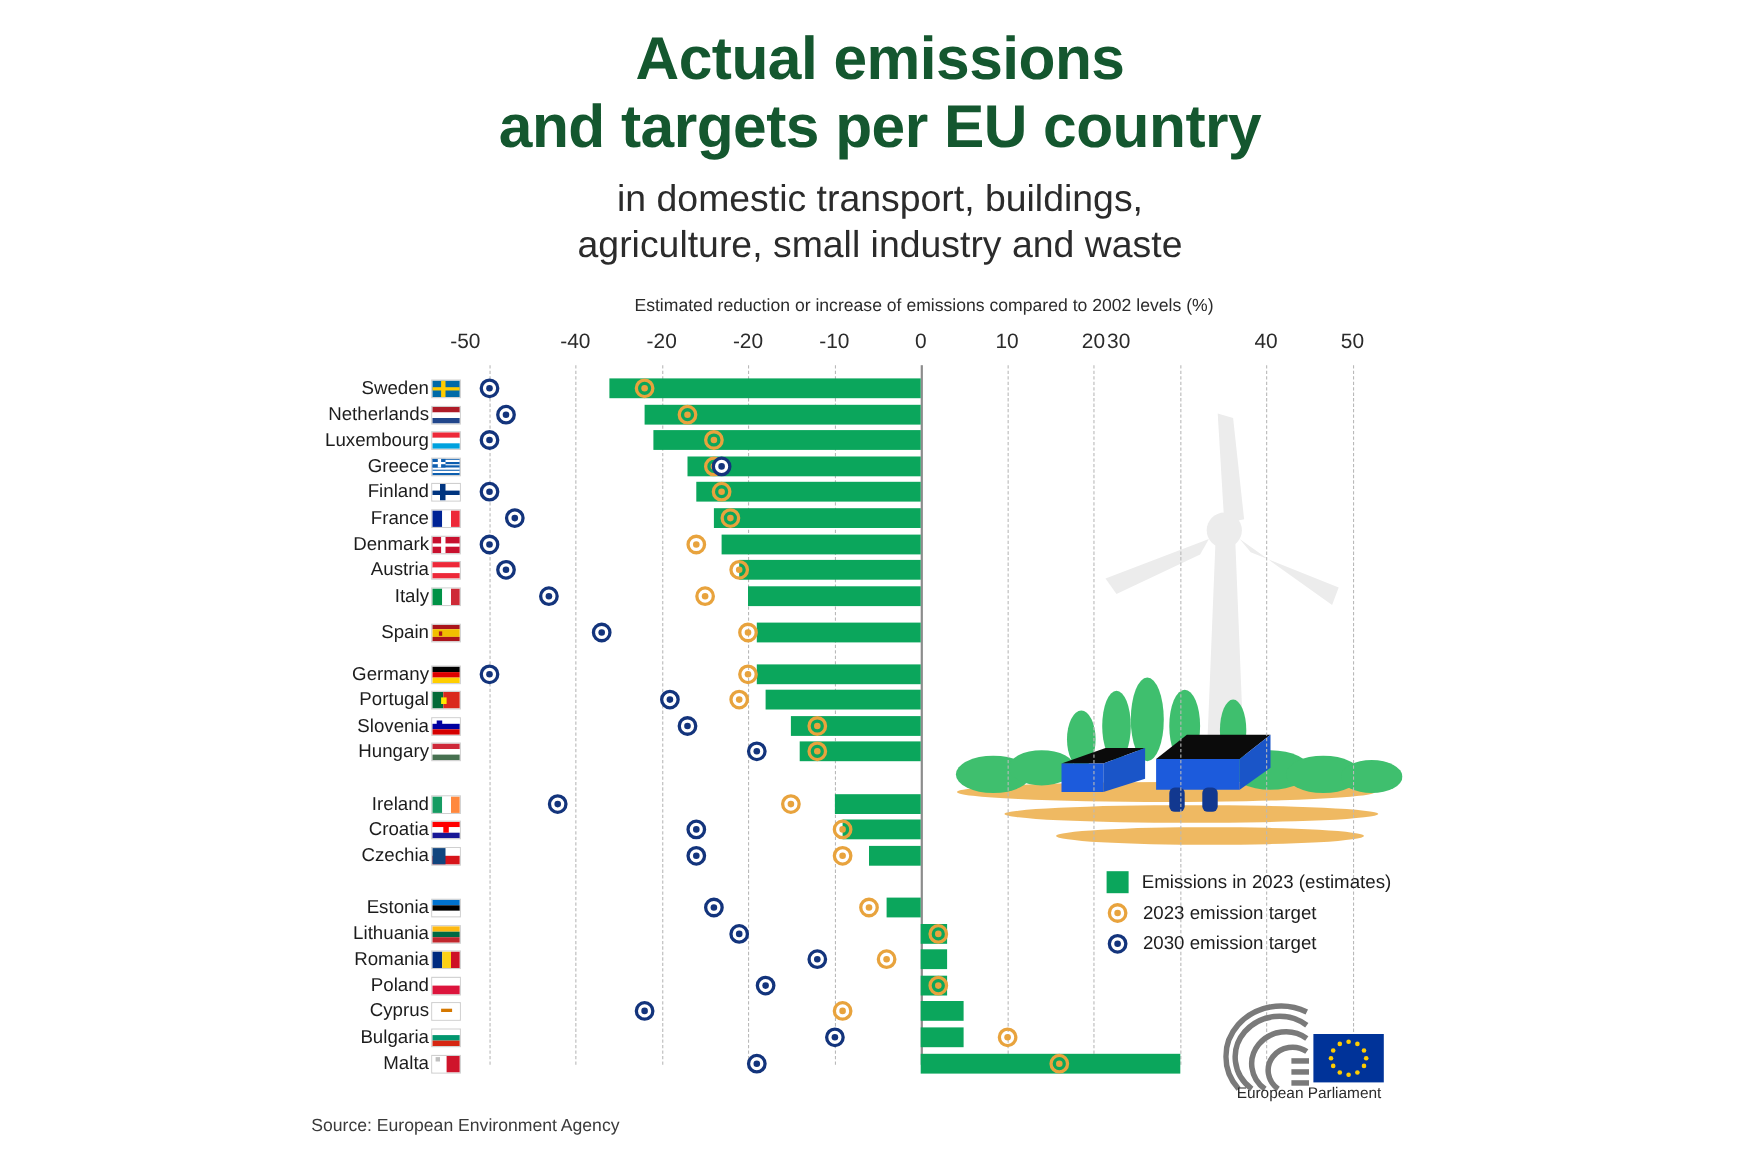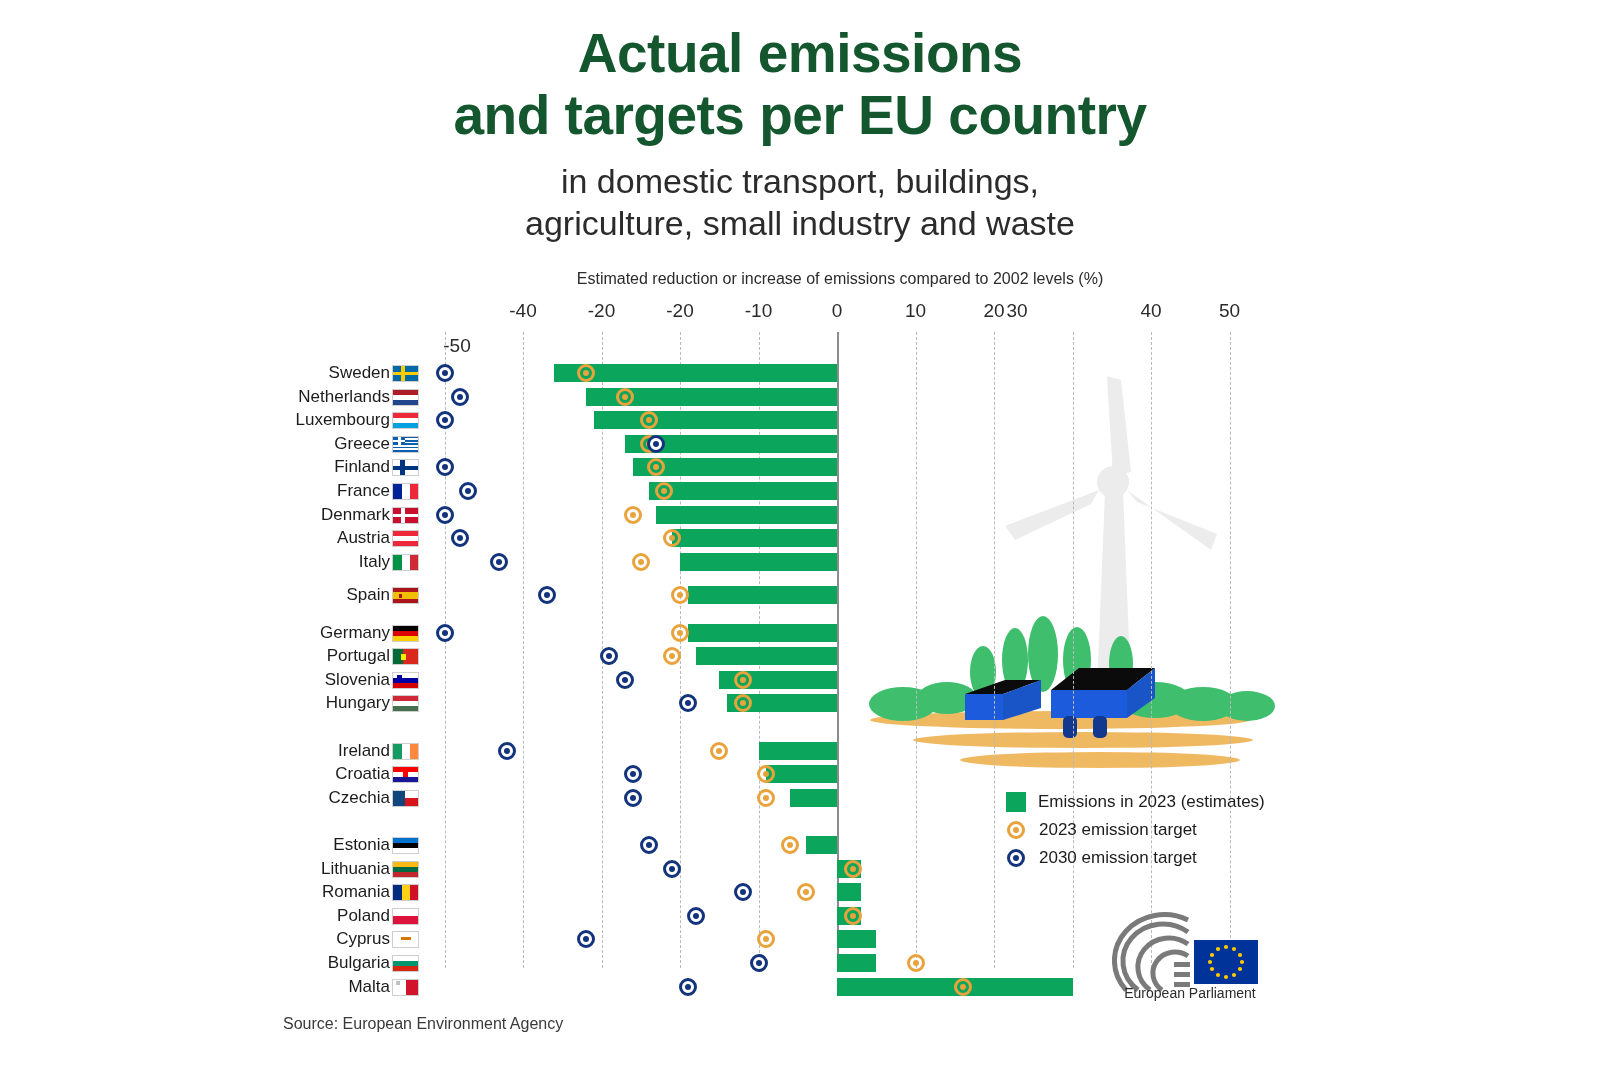--- a/index.html
+++ b/index.html
@@ -70,21 +70,21 @@
   }
   .zero-line {
     position: absolute;
     top: 32px;
     width: 0px;
     height: 636px;
     border-left: 2px solid #8c8c8c;
   }
 
   
-  .row { position: absolute; left: 0; width: 1600px; height: 22px; margin-top: 20px; }
+  .row { position: absolute; left: 0; width: 1600px; height: 22px; }
   .country-label {
     position: absolute;
     right: 1210px;
     top: 1px;
     width: 300px;
     text-align: right;
     font-size: 17px;
     color: #1c1c1c;
     white-space: nowrap;
   }
@@ -246,21 +246,21 @@
         <path d="M196 318 L224 296 L300 296 L272 318 Z" fill="#0B0B0B"></path>
         <path d="M196 318 L272 318 L272 346 L196 346 Z" fill="#1C5BDC"></path>
         <path d="M272 318 L300 296 L300 326 L272 346 Z" fill="#1A55C8"></path>
         <rect x="208" y="344" width="14" height="22" rx="5" fill="#12388F"></rect>
         <rect x="238" y="344" width="14" height="22" rx="5" fill="#12388F"></rect>
       </g>
     </svg>
   </div>
 
   <div id="plot">
-      <div class="tick-label" style="left: 457px; margin-top: 35px;">-50</div>
+      <div class="tick-label" style="left: 423px;">-50</div>
       <div class="gridline" style="left: 444.5px;"></div>
       <div class="tick-label" style="left: 523px;">-40</div>
       <div class="gridline" style="left: 523px;"></div>
       <div class="tick-label" style="left: 601.5px;">-20</div>
       <div class="gridline" style="left: 601.5px;"></div>
       <div class="tick-label" style="left: 680px;">-20</div>
       <div class="gridline" style="left: 680px;"></div>
       <div class="tick-label" style="left: 758.5px;">-10</div>
       <div class="gridline" style="left: 758.5px;"></div>
       <div class="tick-label" style="left: 837px;">0</div>

